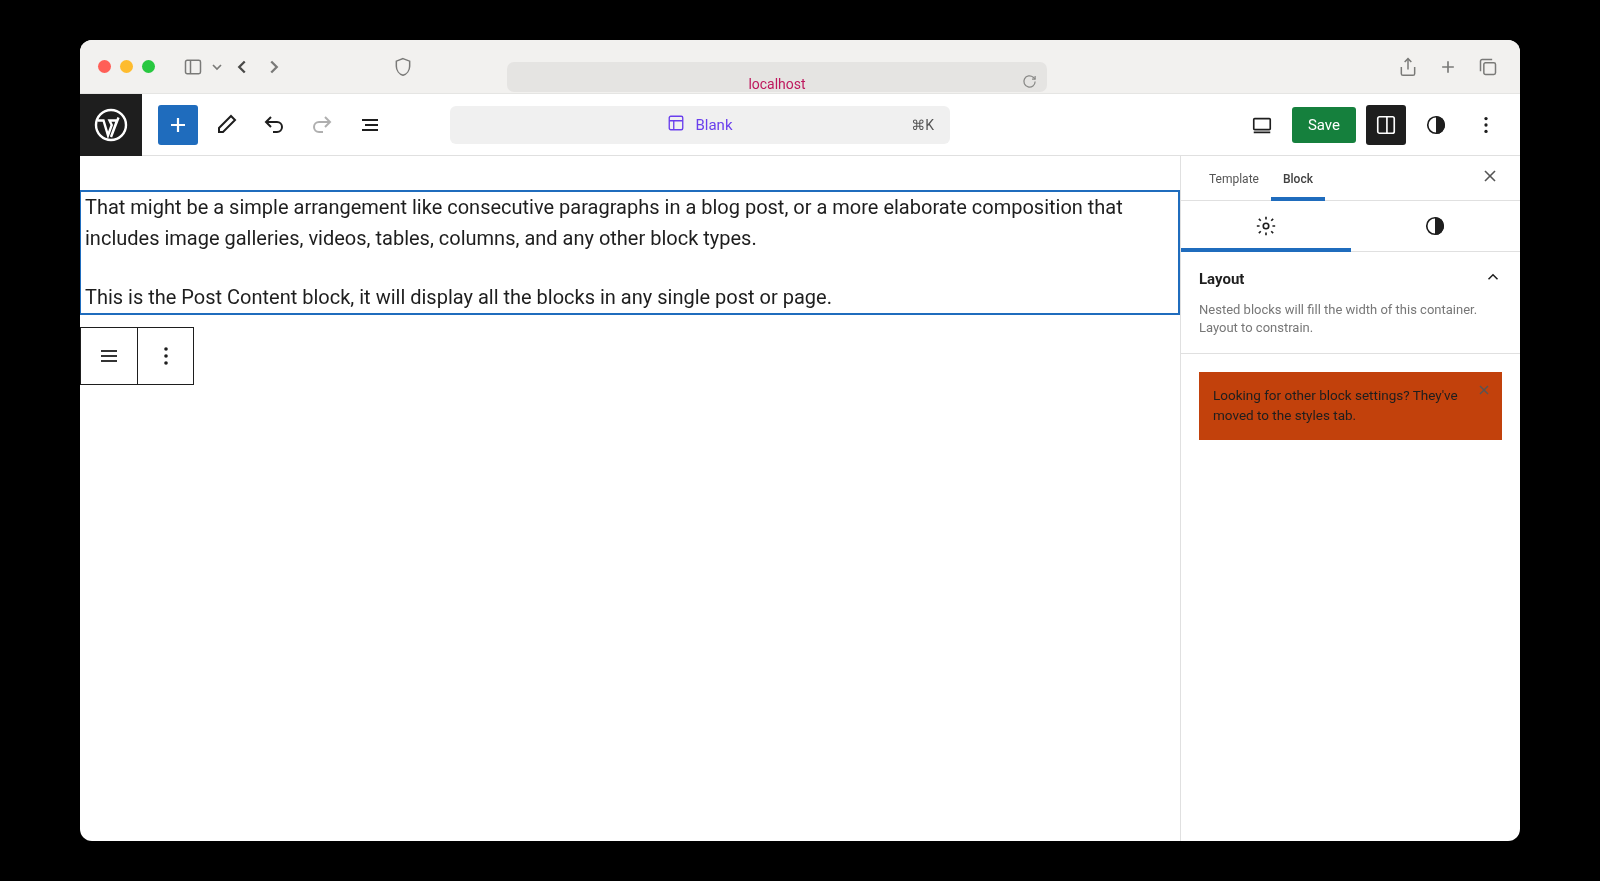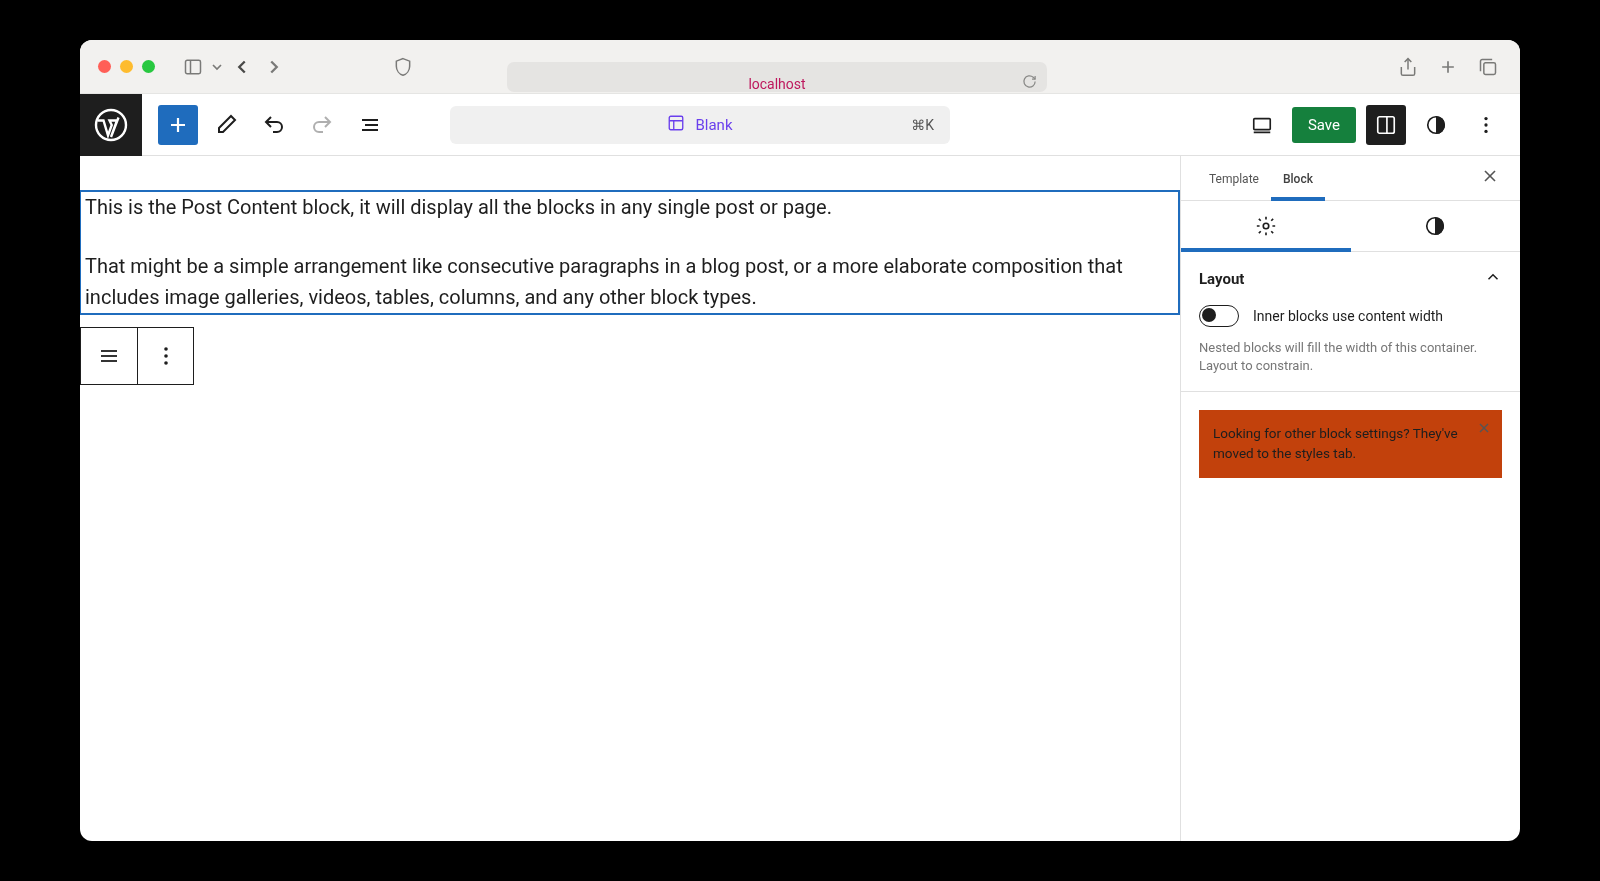--- a/index.html
+++ b/index.html
@@ -303,22 +303,22 @@
             <circle cx="12" cy="12" r="1.8"></circle>
             <circle cx="12" cy="19" r="1.8"></circle>
           </svg>
       </div>
     </div>
   </div>
 
   <div class="editor-body">
     <div class="canvas">
       <div class="block-selected">
+        <p>That might be a simple arrangement like consecutive paragraphs in a blog post, or a more elaborate composition that includes image galleries, videos, tables, columns, and any other block types.</p>
         <p>This is the Post Content block, it will display all the blocks in any single post or page.</p>
-        <p>That might be a simple arrangement like consecutive paragraphs in a blog post, or a more elaborate composition that includes image galleries, videos, tables, columns, and any other block types.</p>
       </div>
       <div class="block-toolbar">
         <div class="bt-cell">
           <svg viewBox="0 0 24 24" width="24" height="24" fill="none" stroke="#1e1e1e" stroke-width="1.8">
               <line x1="4" y1="7" x2="20" y2="7"></line>
               <line x1="4" y1="12" x2="20" y2="12"></line>
               <line x1="4" y1="17" x2="20" y2="17"></line>
             </svg>
         </div>
         <div class="bt-cell">
@@ -358,26 +358,20 @@
       </div>
       <div class="panel-row">
         <div class="panel-title-row">
           <div class="panel-title">Layout</div>
           <span>
             <svg viewBox="0 0 24 24" width="18" height="18" fill="none" stroke="#1e1e1e" stroke-width="2">
                 <polyline points="6 15 12 9 18 15"></polyline>
               </svg>
           </span>
         </div>
-        <div class="toggle-row">
-          <div class="toggle">
-              <div class="knob"></div>
-            </div>
-          <span>Inner blocks use content width</span>
-        </div>
         <div class="hint">Nested blocks will fill the width of this container. Layout to constrain.</div>
       </div>
       <div class="notice">
         <span>Looking for other block settings? They've moved to the styles tab.</span>
         <span class="x">
           <svg viewBox="0 0 24 24" width="16" height="16" fill="none" stroke="#555" stroke-width="2">
               <line x1="6" y1="6" x2="18" y2="18"></line>
               <line x1="18" y1="6" x2="6" y2="18"></line>
             </svg>
         </span>

